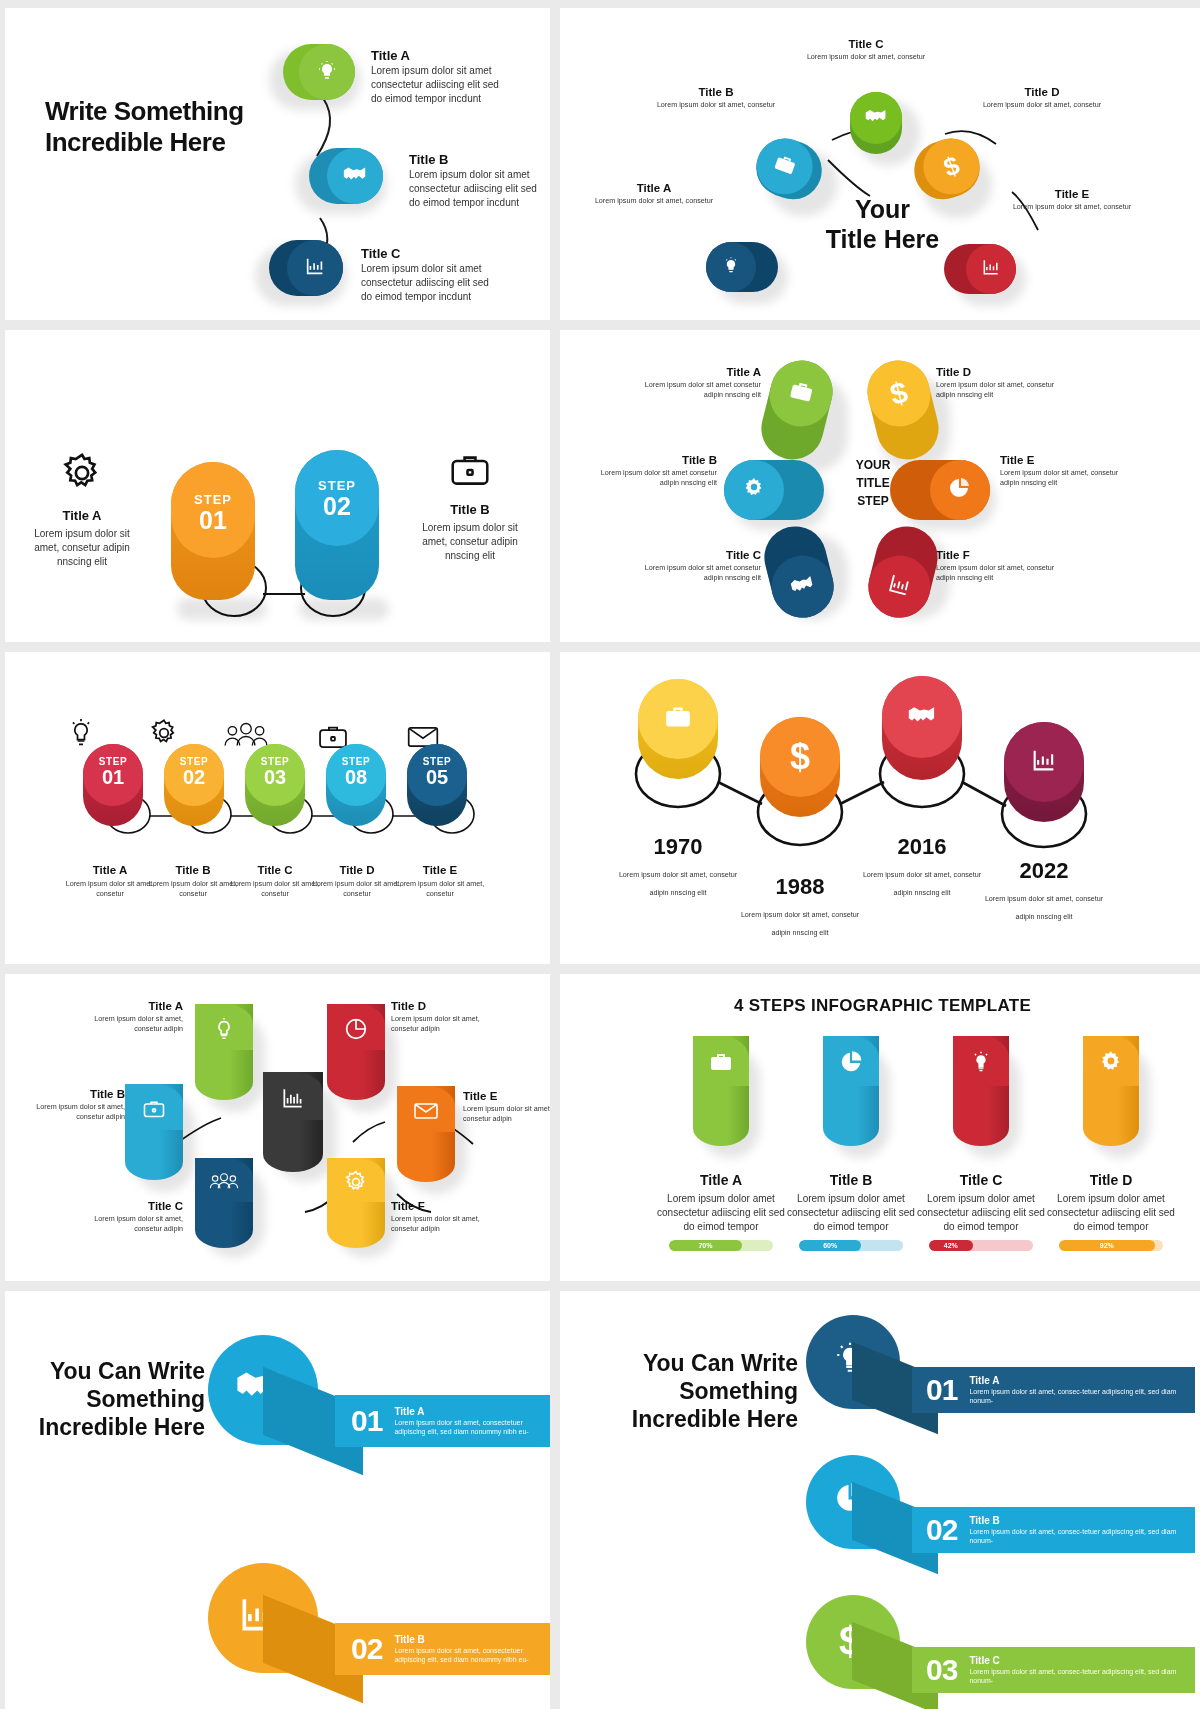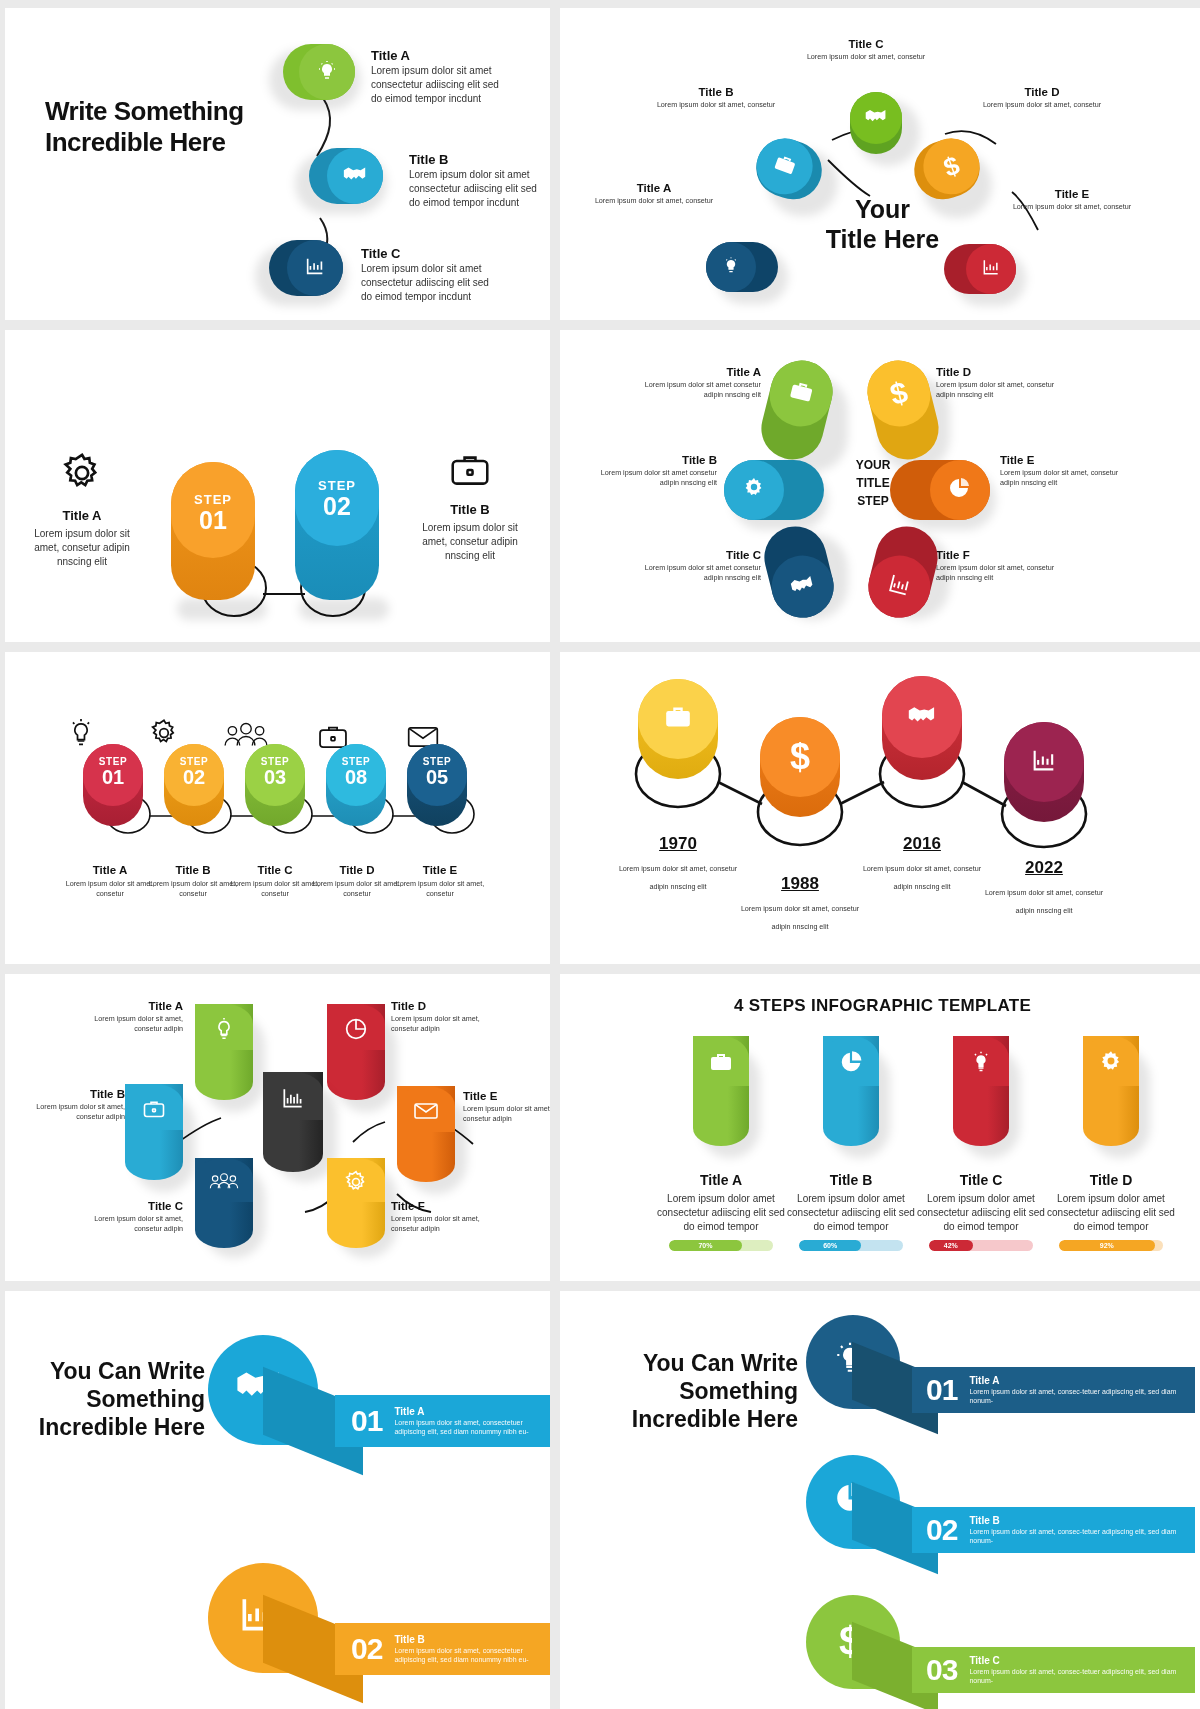--- a/index.html
+++ b/index.html
@@ -55,21 +55,21 @@
 
   
   #p4 .lab { position:absolute; width:135px; }
   #p5 .stepnum { position:absolute; text-align:center; color:#fff; font-weight:800; width:100%; }
   #p5 .stepnum .w { font-size:10px; letter-spacing:.6px; display:block; }
   #p5 .stepnum .n { font-size:20px; display:block; line-height:1; }
   #p5 .cap { position:absolute; width:96px; text-align:center; }
 
   
   #p6 .yr { position:absolute; width:120px; text-align:center; }
-  #p6 .yr .y { font-weight:800; font-size:17px; color:#111; display:block; margin-bottom:3px;text-decoration:underline; }
+  #p6 .yr .y { font-weight:800; font-size:22px; color:#111; display:block; margin-bottom:3px; }
 
   
   #p7 .lab { position:absolute; width:110px; }
 
   
   #p8 .col { position:absolute; width:140px; text-align:center; }
   #p8 .col .ttl { display:block; margin-bottom:4px; font-size:14px; }
   #p8 .bar { position:relative; height:11px; border-radius:999px; margin:7px auto 0; width:104px; overflow:hidden; }
   #p8 .bar .fill { position:absolute; left:0; top:0; bottom:0; border-radius:999px;
                    color:#fff; font-size:7px; font-weight:700; display:flex; align-items:center; justify-content:center; }

